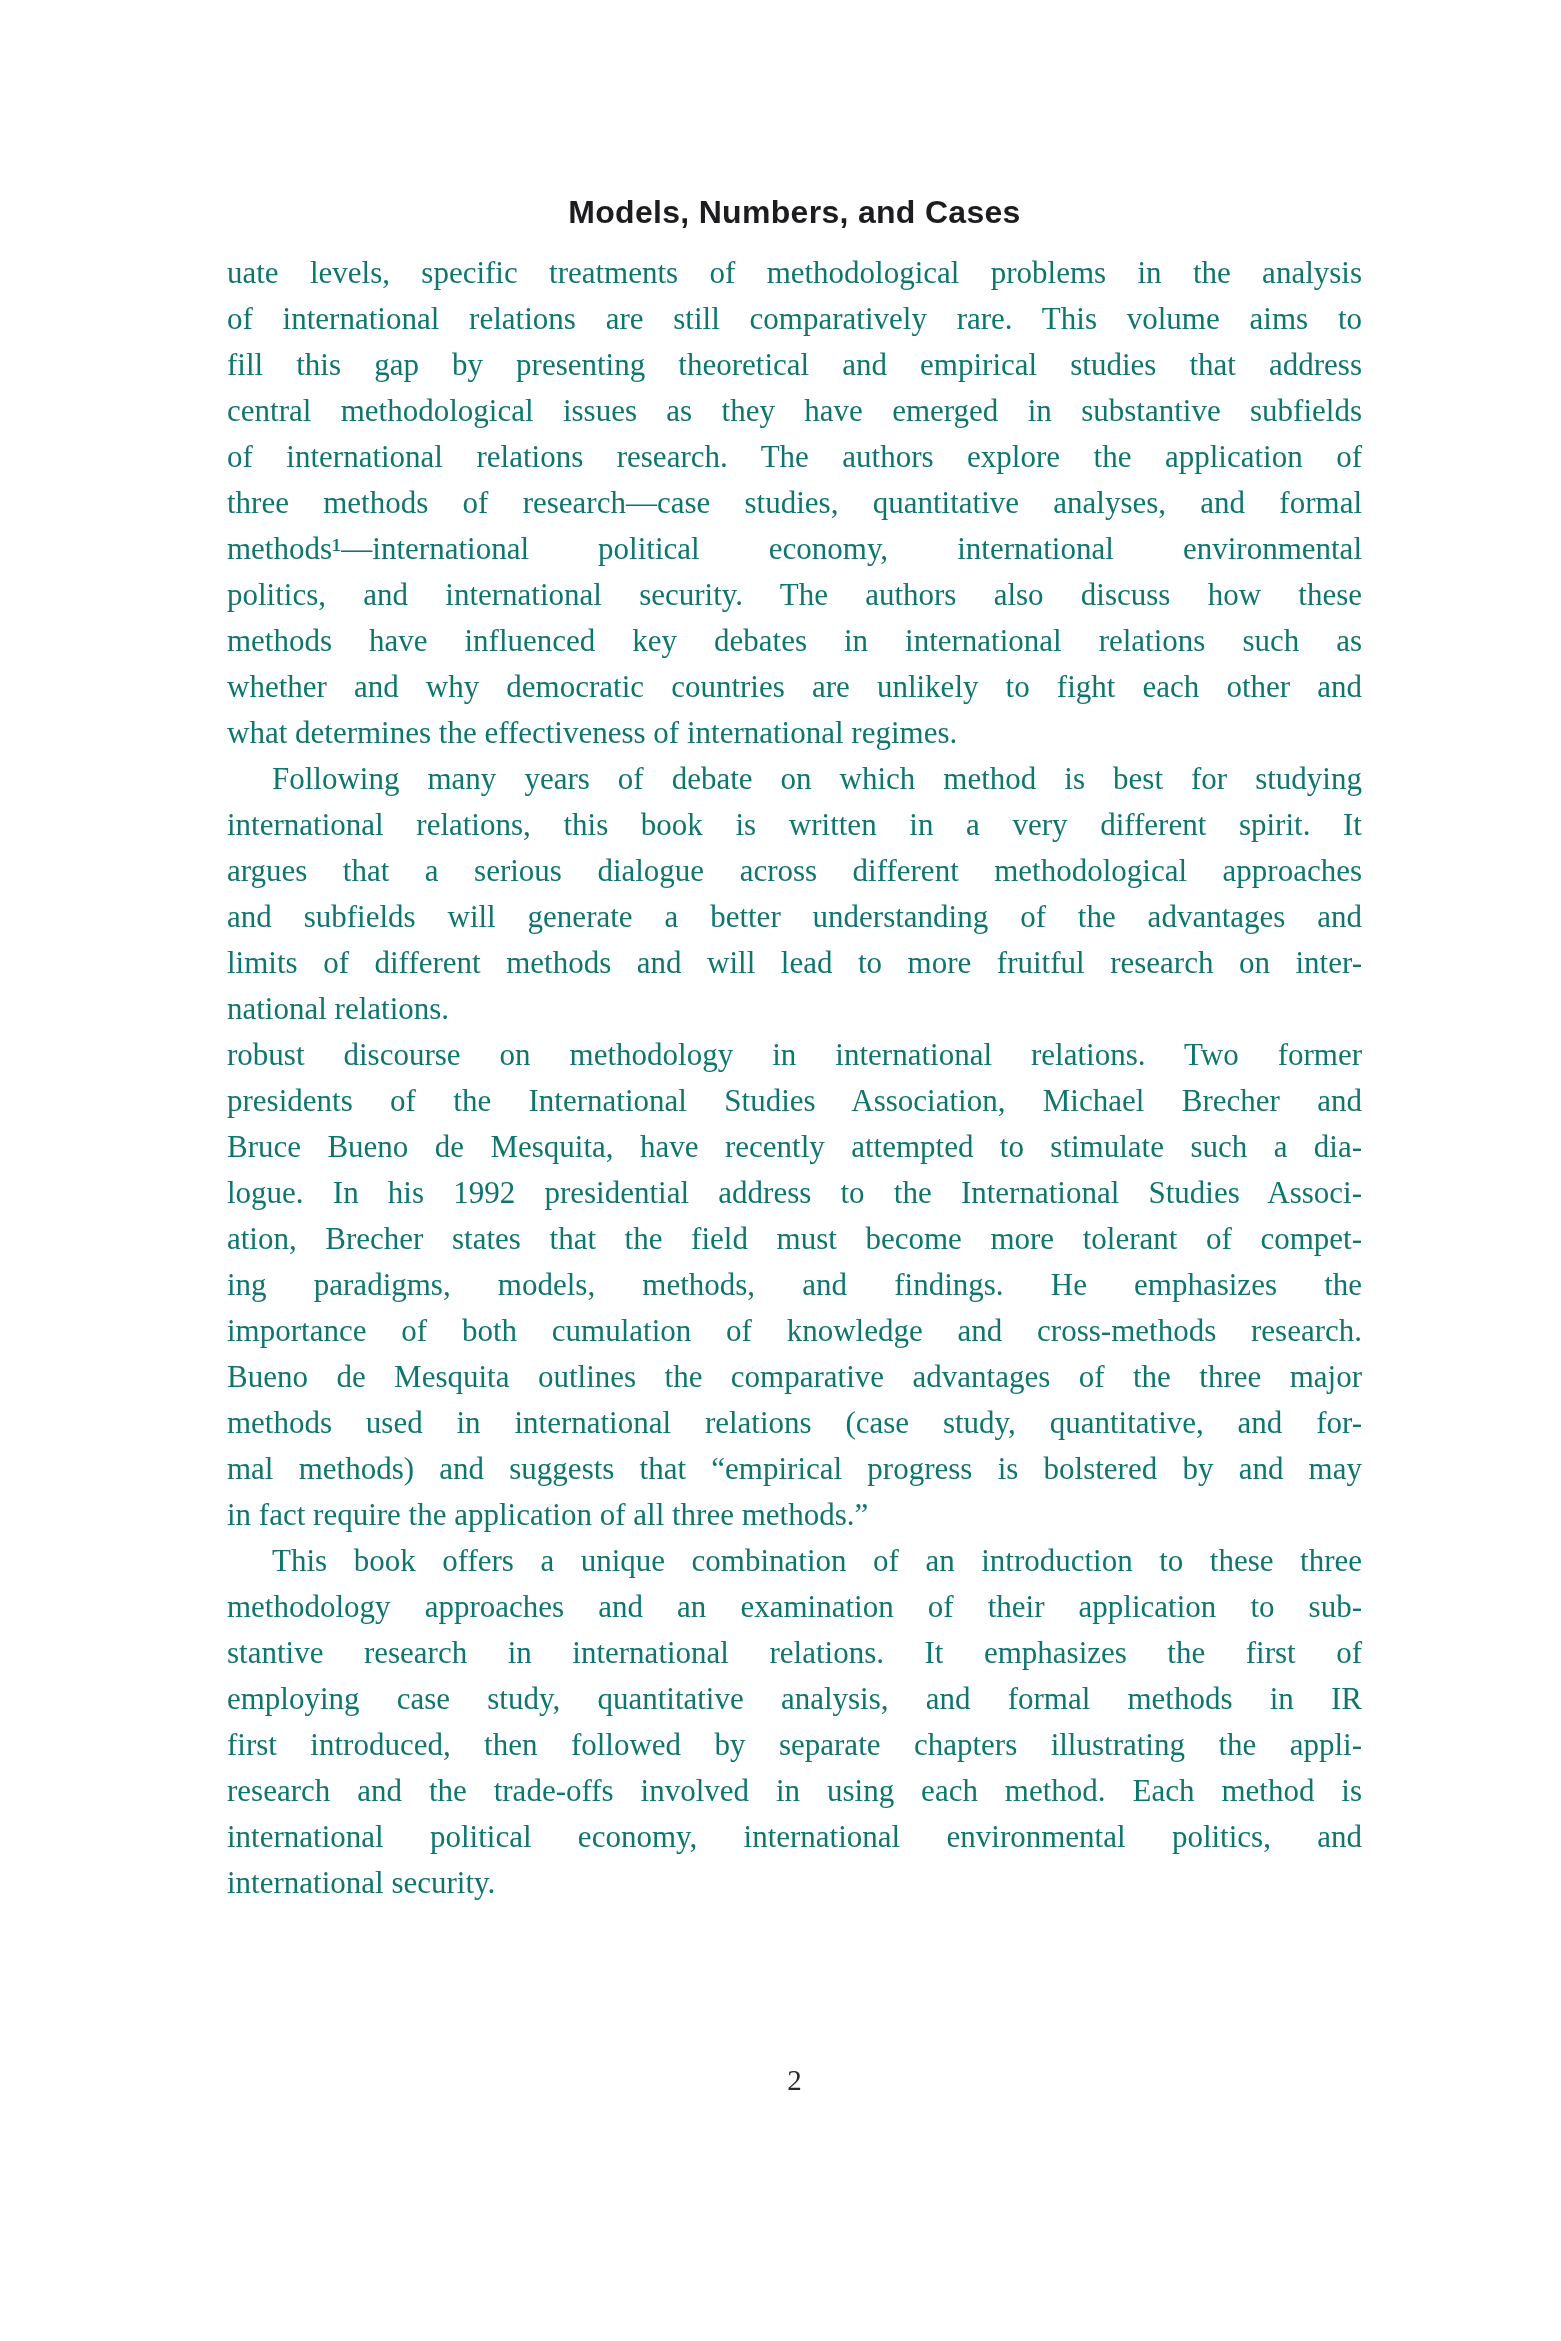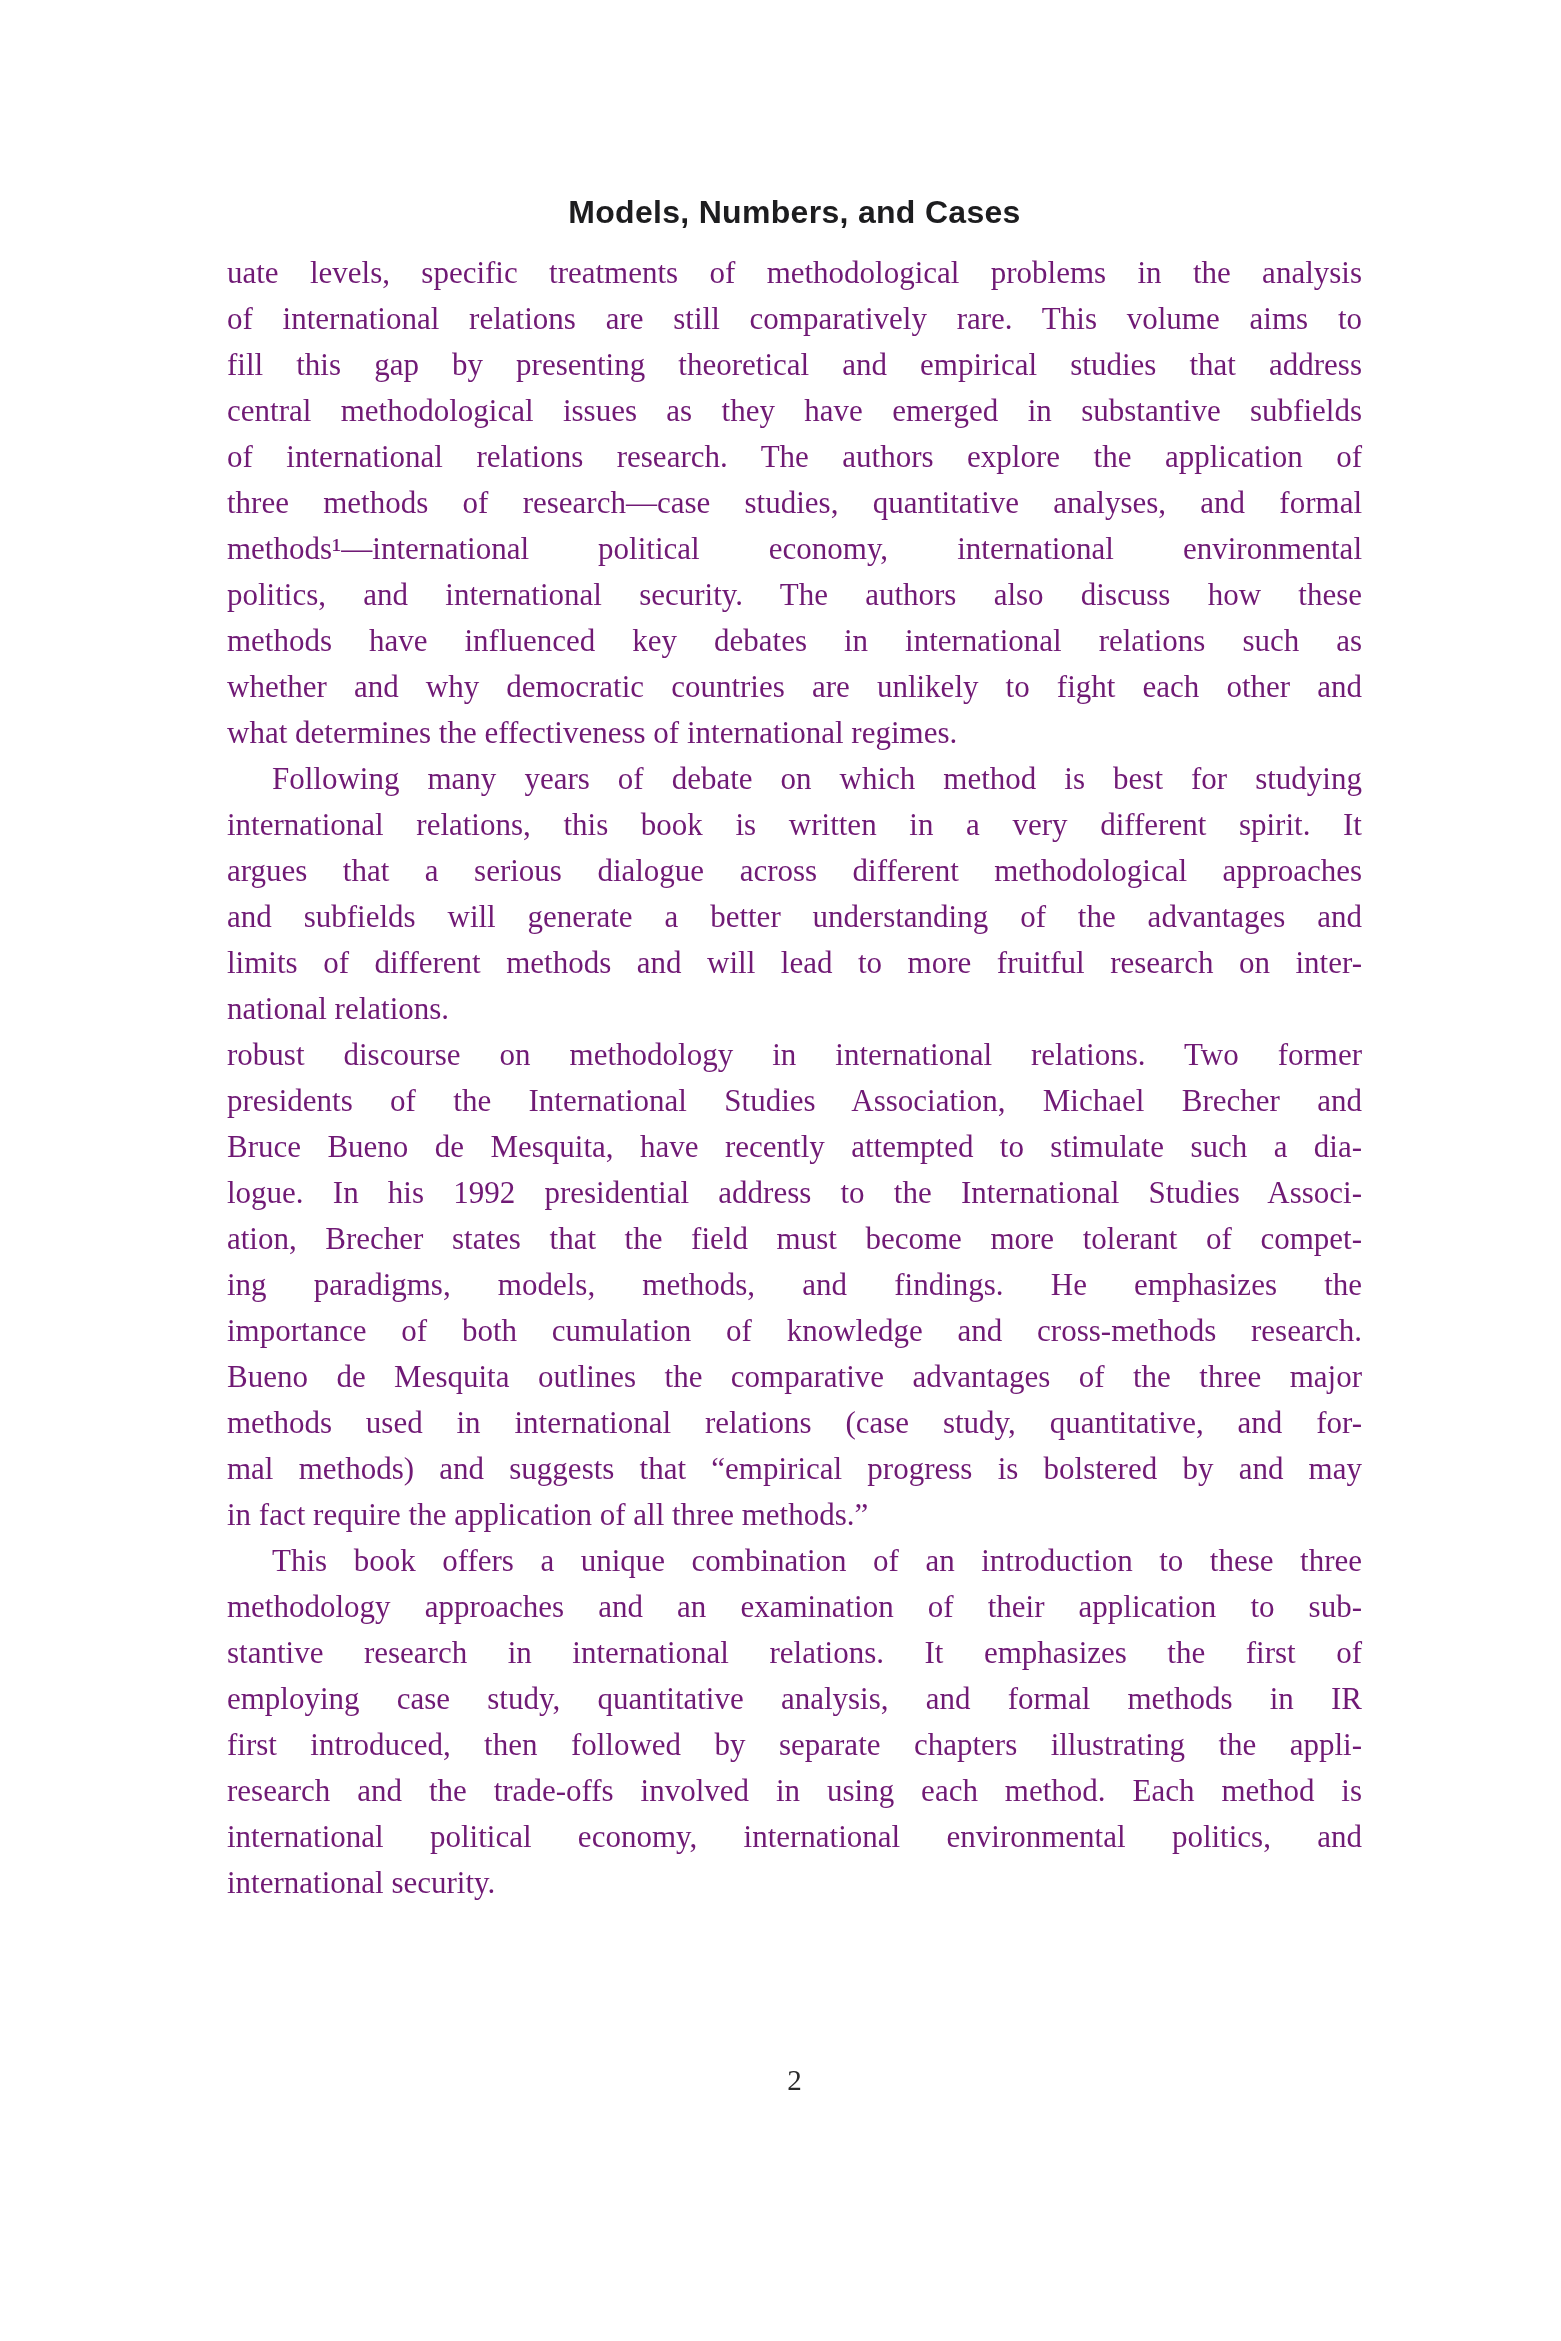--- a/index.html
+++ b/index.html
@@ -30,21 +30,21 @@
     color: #1d1d1f;
     margin-top: 36px;
   }
   .text-block {
     position: absolute;
     left: 227px;
     top: 250px;
     width: 1135px;
     font-size: 31px;
     line-height: 46px;
-    color: #701a75;
+    color: #0f766e;
   }
   .paragraph { margin: 0; }
   .line {
     text-align: justify;
     text-align-last: justify;
     text-justify: inter-word;
   }
   .line.last {
     text-align-last: left;
   }

